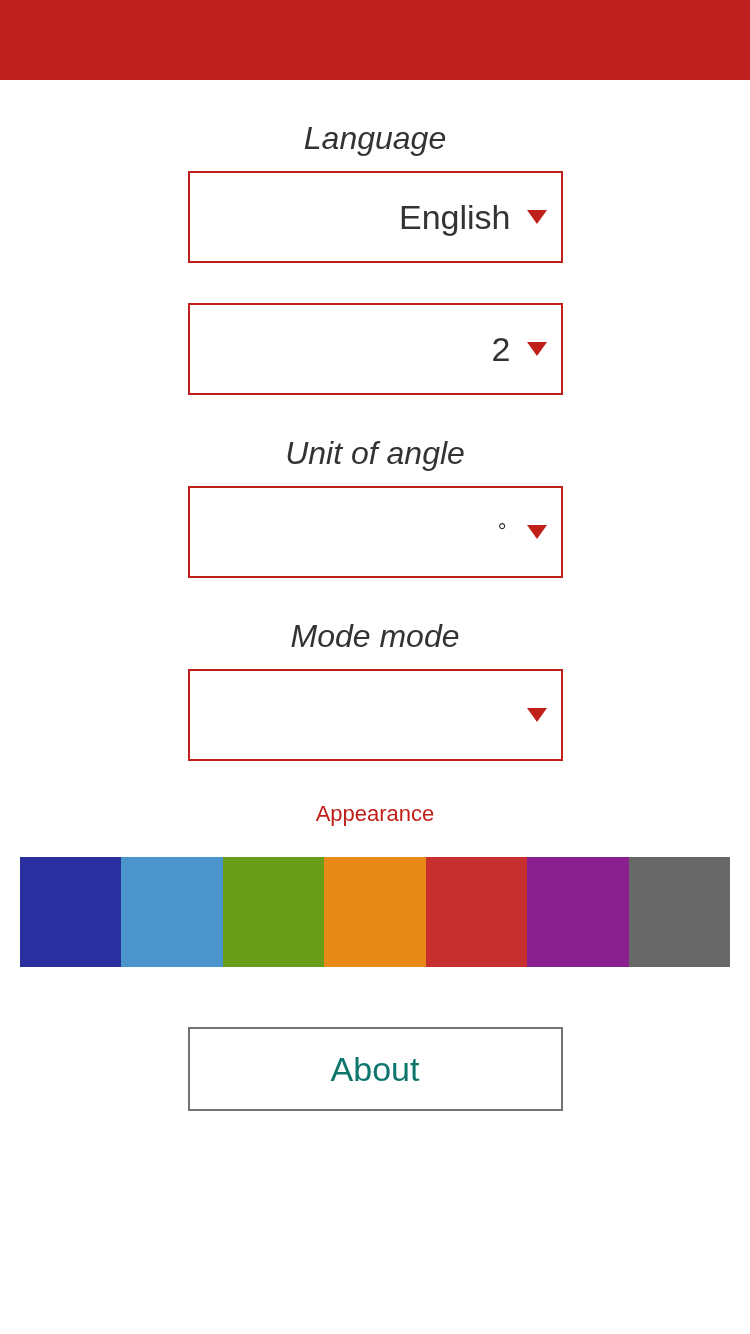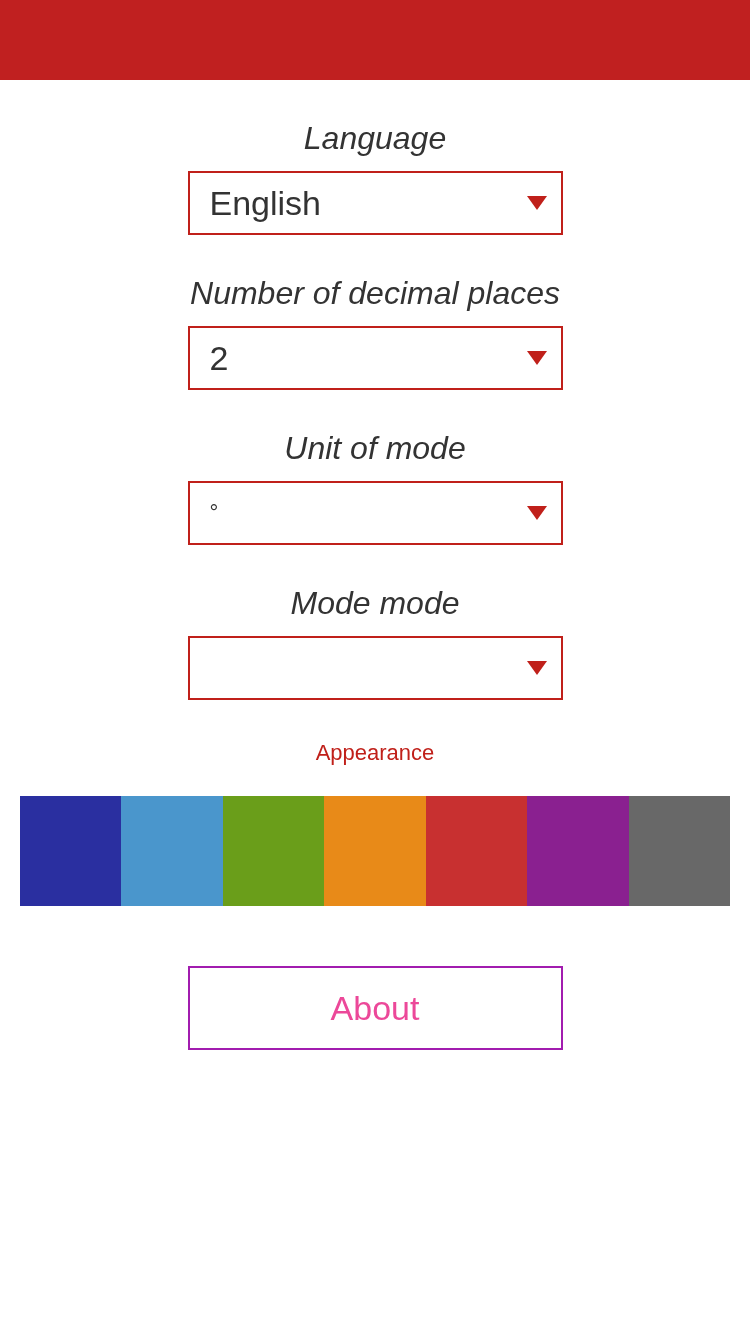--- a/index.html
+++ b/index.html
@@ -53,24 +53,24 @@
 
     .select-wrapper {
       width: 375px;
       position: relative;
       border: 2px solid #c0201a;
       background: #ffffff;
     }
 
     .select-display {
       width: 100%;
-      height: 60px;
-      display: flex;
-      align-items: center;
-      justify-content: flex-start;
+      height: 88px;
+      display: flex;
+      align-items: center;
+      justify-content: flex-end;
       font-size: 34px;
       color: #333333;
       cursor: pointer;
       position: relative;
       padding: 0 50px 0 20px;
     }
 
     .chevron-down {
       position: absolute;
       right: 14px;
@@ -115,24 +115,24 @@
       display: flex;
       flex-direction: column;
       align-items: center;
       margin-top: 60px;
       gap: 30px;
     }
 
     .action-button {
       width: 375px;
       height: 84px;
-      border: 2px solid #a21caf;
+      border: 2px solid #737373;
       background: #ffffff;
       font-size: 34px;
-      color: #ec4899;
+      color: #0f766e;
       cursor: pointer;
       display: flex;
       align-items: center;
       justify-content: center;
       font-family: inherit;
       font-weight: 400;
     }
   </style>
 </head>
 <body>
@@ -145,31 +145,30 @@
     <span class="field-label">Language</span>
     <div class="select-wrapper">
       <div class="select-display">
         <span>English</span>
         <div class="chevron-down"></div>
       </div>
     </div>
   </div>
 
   <div class="field-group">
-    <span class="field-label">Number of decimal places</span>
     <div class="select-wrapper">
       <div class="select-display">
         <span>2</span>
         <div class="chevron-down"></div>
       </div>
     </div>
   </div>
 
   <div class="field-group">
-    <span class="field-label">Unit of mode</span>
+    <span class="field-label">Unit of angle</span>
     <div class="select-wrapper">
       <div class="select-display">
         <span class="degree-symbol">°</span>
         <div class="chevron-down"></div>
       </div>
     </div>
   </div>
 
   <div class="field-group">
     <span class="field-label">Mode mode</span>

